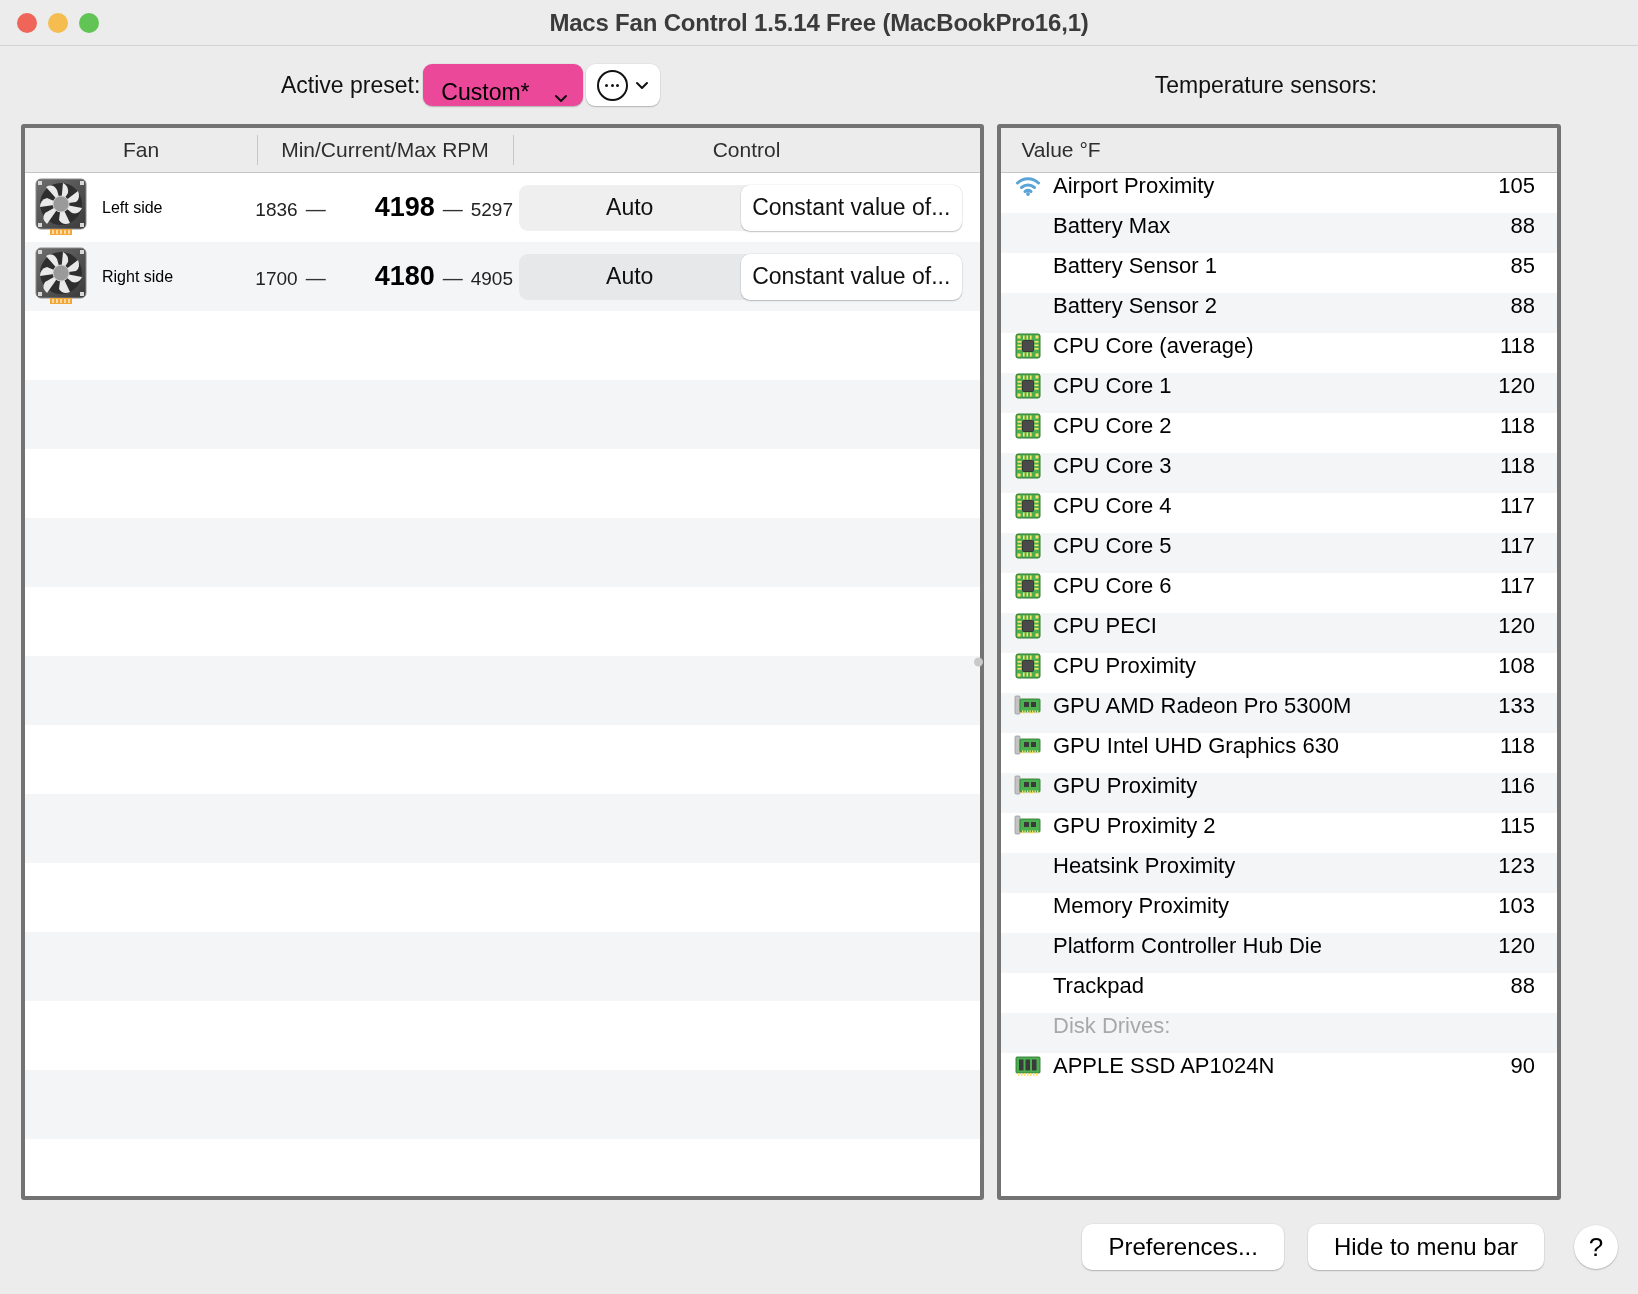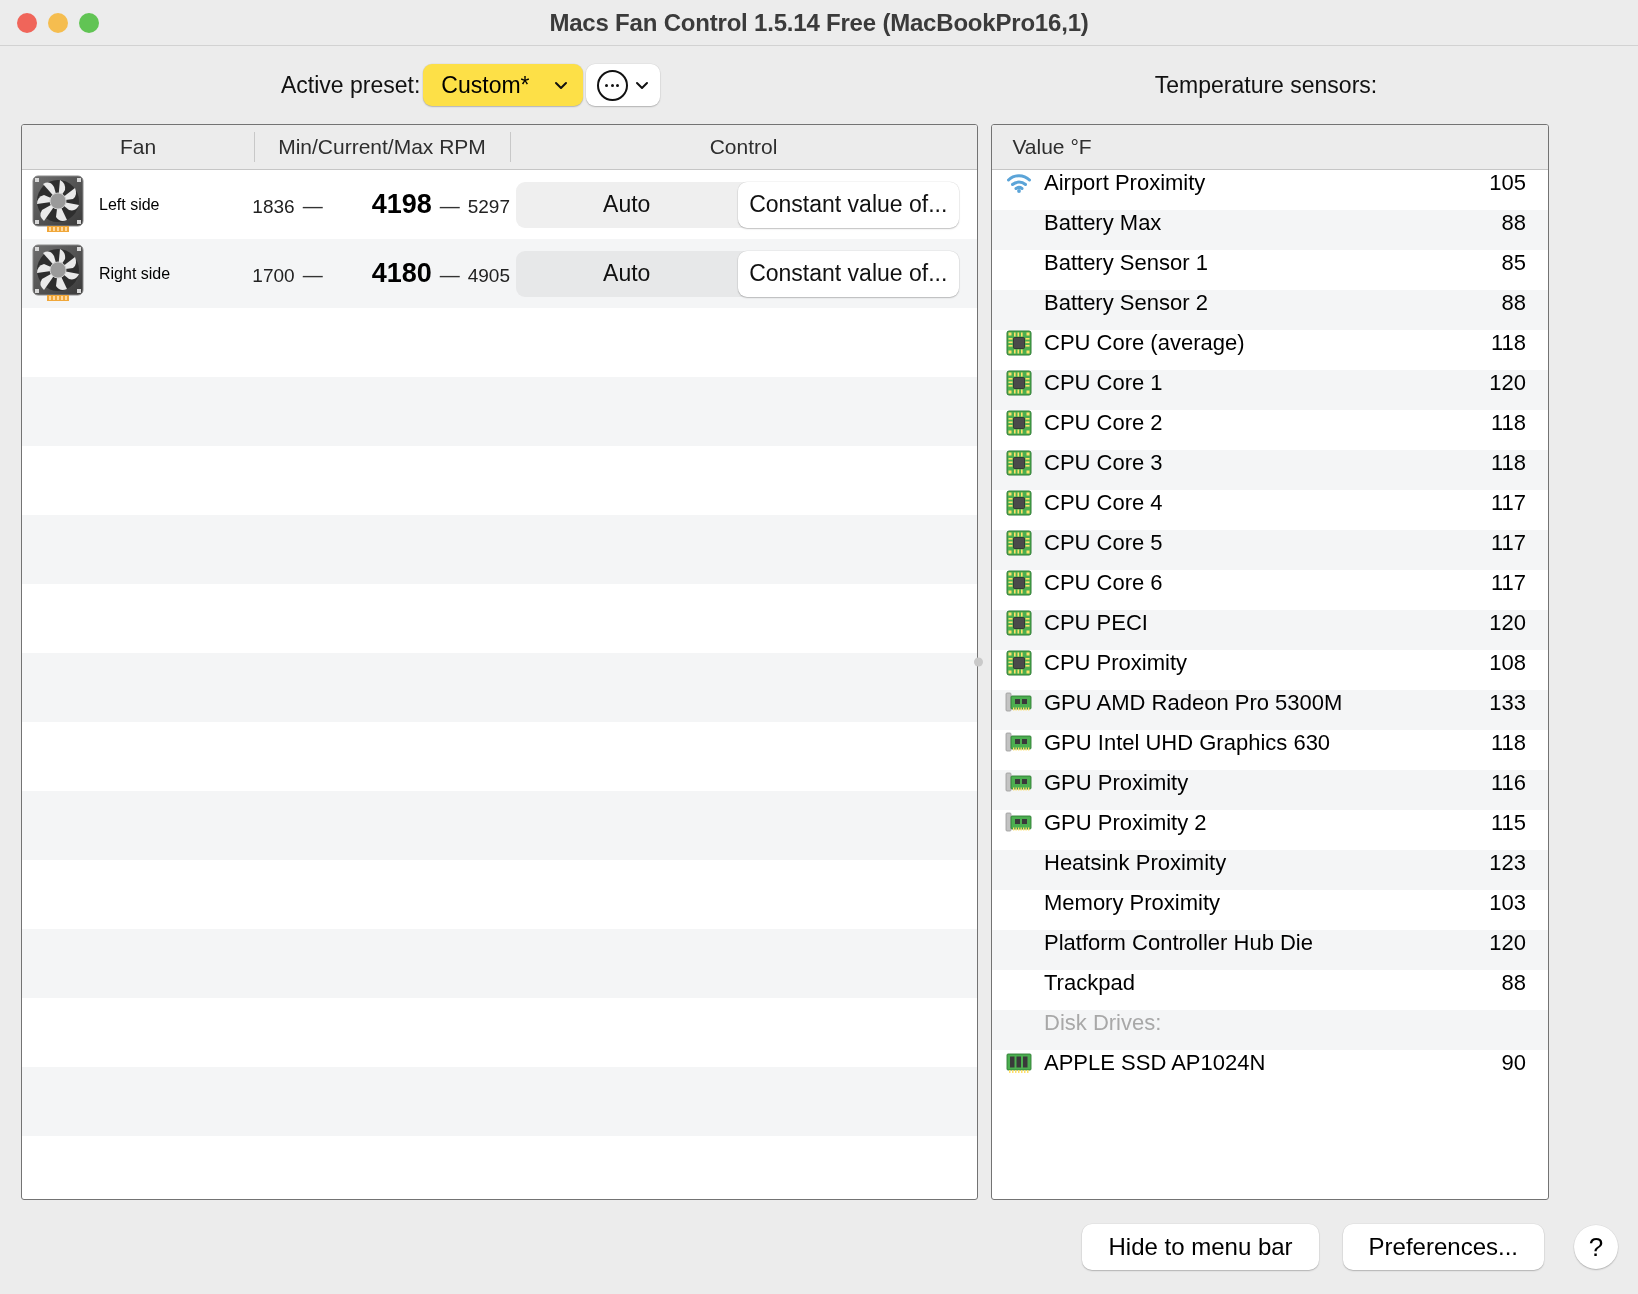--- a/index.html
+++ b/index.html
@@ -74,27 +74,27 @@
     align-items: center;
     gap: 3px;
     position: absolute;
     left: 281px;
   }
   .preset-label {
     font-size: 23px;
     color: #111;
   }
   .preset-popup {
-    background: #fde047;
+    background: #ec4899;
     border-radius: 9px;
     height: 42px;
     min-width: 128px;
     padding: 0 14px 0 18px;
     display: flex;
-    align-items: center;
+    align-items: flex-end;
     justify-content: space-between;
     gap: 16px;
     box-shadow: 0 1px 1.5px rgba(0,0,0,0.22), 0 0 0 0.5px rgba(0,0,0,0.06);
     font-size: 23px;
     color: #000;
   }
   .chev {
     width: 16px;
     height: 16px;
     display: inline-block;
@@ -137,21 +137,21 @@
     flex: 1 1 auto;
     display: flex;
     padding: 0 21px 0 21px;
     gap: 0;
     position: relative;
     min-height: 0;
   }
 
   .panel {
     background: #ffffff;
-    border: 1px solid #737373;
+    border: 4px solid #737373;
     border-radius: 3px;
     overflow: hidden;
     display: flex;
     flex-direction: column;
     min-height: 0;
   }
   .panel.left  { width: 955px; }
   .panel.right { width: 556px; margin-left: 13px; }
 
   .thead {
@@ -984,18 +984,18 @@
               </span>
               <span class="sensor-name">APPLE SSD AP1024N</span>
             </div>
             <div class="cell-value">90</div>
           </div>
         </div>
     </div>
   </div>
 
   <div class="footer">
+    <div class="btn">Preferences...</div>
     <div class="btn">Hide to menu bar</div>
-    <div class="btn">Preferences...</div>
     <div class="btn help-btn">?</div>
   </div>
 
 </div>
 
 </body></html>

